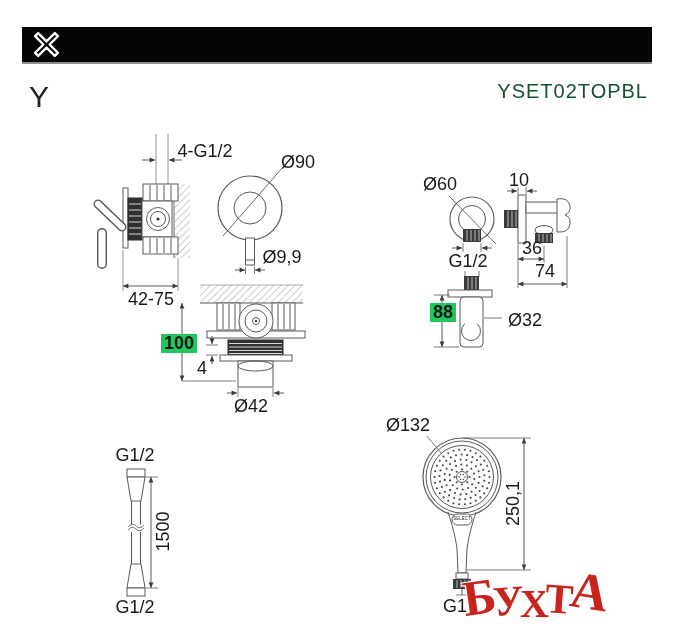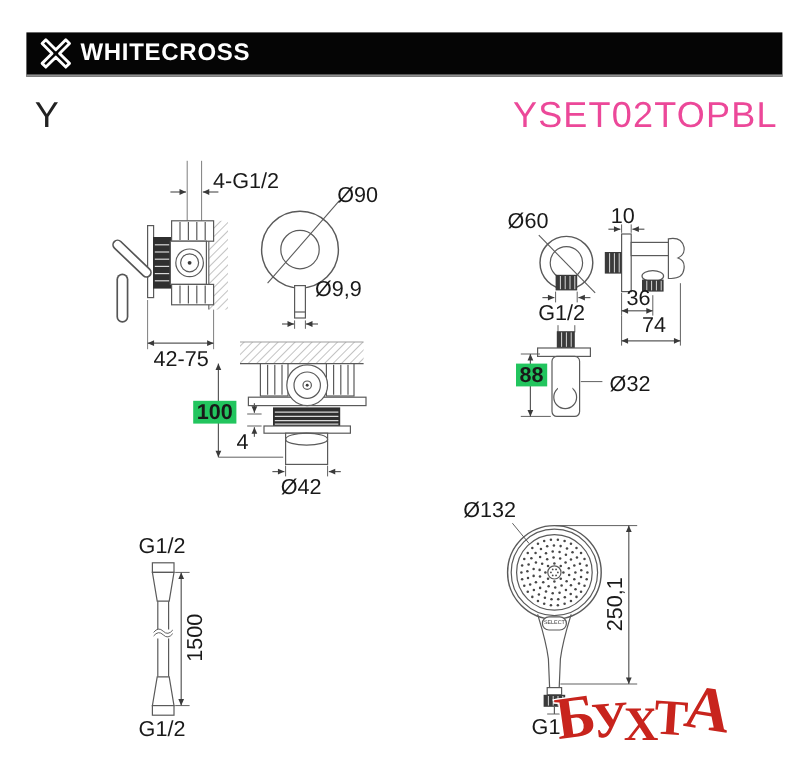--- a/index.html
+++ b/index.html
@@ -7,21 +7,21 @@
     width:674px;height:640px;position:relative;background:#fff;overflow:hidden;
     font-family:"Liberation Sans",sans-serif;color:#1d1d1d;
   }
   .topbar{
     position:absolute;left:22px;top:27px;width:630px;height:37px;
     background:#050505;display:flex;align-items:center;padding-left:11px;
     box-sizing:border-box;border-bottom:2px solid #8f8f8f;
   }
   .brand{color:#ffffff;font-size:20px;font-weight:bold;letter-spacing:.6px;margin-left:7px;}
   .series{position:absolute;left:29px;top:80px;font-size:30px;color:#222;}
-  .model{position:absolute;right:26px;top:80px;font-size:30px;letter-spacing:1px;color:#ec4899;}
+  .model{position:absolute;right:26px;top:80px;font-size:20px;letter-spacing:1px;color:#14532d;}
   .lbl{
     position:absolute;font-size:18px;line-height:1.05;text-align:center;
     white-space:nowrap;color:#191919;
   }
   .lbl.bgw{background:#22c55e;font-weight:bold;}
   .lbl.rot{transform:rotate(-90deg);transform-origin:center center;}
   .lbl.tiny{font-size:4.5px;letter-spacing:0;color:#333;}
   #drawing{position:absolute;left:0;top:0;}
   .wm{
     position:absolute;left:462px;top:562px;width:160px;height:75px;
@@ -38,21 +38,20 @@
   .wm-l.l3{font-size:42px;transform:rotate(4deg)  translateY(13px);}
   .wm-l.l4{font-size:52px;transform:rotate(9deg)  translateY(0px);}
 </style>
 </head>
 <body>
 
 <div class="topbar">
   <svg width="27" height="27" viewBox="0 0 26 26">
     <path d="M5,2 L13,10 L21,2 L24,5 L16,13 L24,21 L21,24 L13,16 L5,24 L2,21 L10,13 L2,5 Z" fill="none" stroke="#ffffff" stroke-width="2.3" stroke-linejoin="round"></path>
   </svg>
-  <span class="brand">WHITECROSS</span>
 </div>
 
 <div class="series">Y</div>
 <div class="model">YSET02TOPBL</div>
 
 <svg id="drawing" width="674" height="640" viewBox="0 0 674 640">
   <defs>
     <marker id="ar" viewBox="0 0 10 10" refX="9" refY="5" markerWidth="8.5" markerHeight="6" orient="auto-start-reverse">
       <path d="M0,1 L9,5 L0,9 Z" fill="#3a3a3a" stroke="none"></path>
     </marker>
@@ -365,21 +364,21 @@
     <line x1="456" y1="595" x2="468" y2="595" stroke-width="0.8"></line>
     <line x1="427" y1="436" x2="441" y2="453" stroke-width="0.8"></line>
     <line x1="463" y1="438" x2="531" y2="438" stroke-width="0.8"></line>
     <line x1="467" y1="570" x2="531" y2="570" stroke-width="0.8"></line>
     <line x1="524" y1="438" x2="524" y2="570" marker-start="url(#ar)" marker-end="url(#ar)"></line>
   </g>
 </svg>
 
 <div class="lbl" style="left:172px;top:142px;width:66px">4-G1/2</div>
 <div class="lbl" style="left:274px;top:153px;width:48px">Ø90</div>
-<div class="lbl" style="left:257px;top:232px;width:50px">Ø9,9</div>
+<div class="lbl" style="left:257px;top:248px;width:50px">Ø9,9</div>
 <div class="lbl" style="left:124px;top:290px;width:54px">42-75</div>
 <div class="lbl bgw" style="left:161px;top:334px;width:36px">100</div>
 <div class="lbl" style="left:194px;top:359px;width:16px">4</div>
 <div class="lbl" style="left:227px;top:397px;width:48px">Ø42</div>
 <div class="lbl" style="left:416px;top:175px;width:48px">Ø60</div>
 <div class="lbl" style="left:506px;top:171px;width:26px">10</div>
 <div class="lbl" style="left:444px;top:252px;width:48px">G1/2</div>
 <div class="lbl" style="left:517px;top:239px;width:30px">36</div>
 <div class="lbl" style="left:530px;top:262px;width:30px">74</div>
 <div class="lbl bgw" style="left:430px;top:303px;width:26px">88</div>

